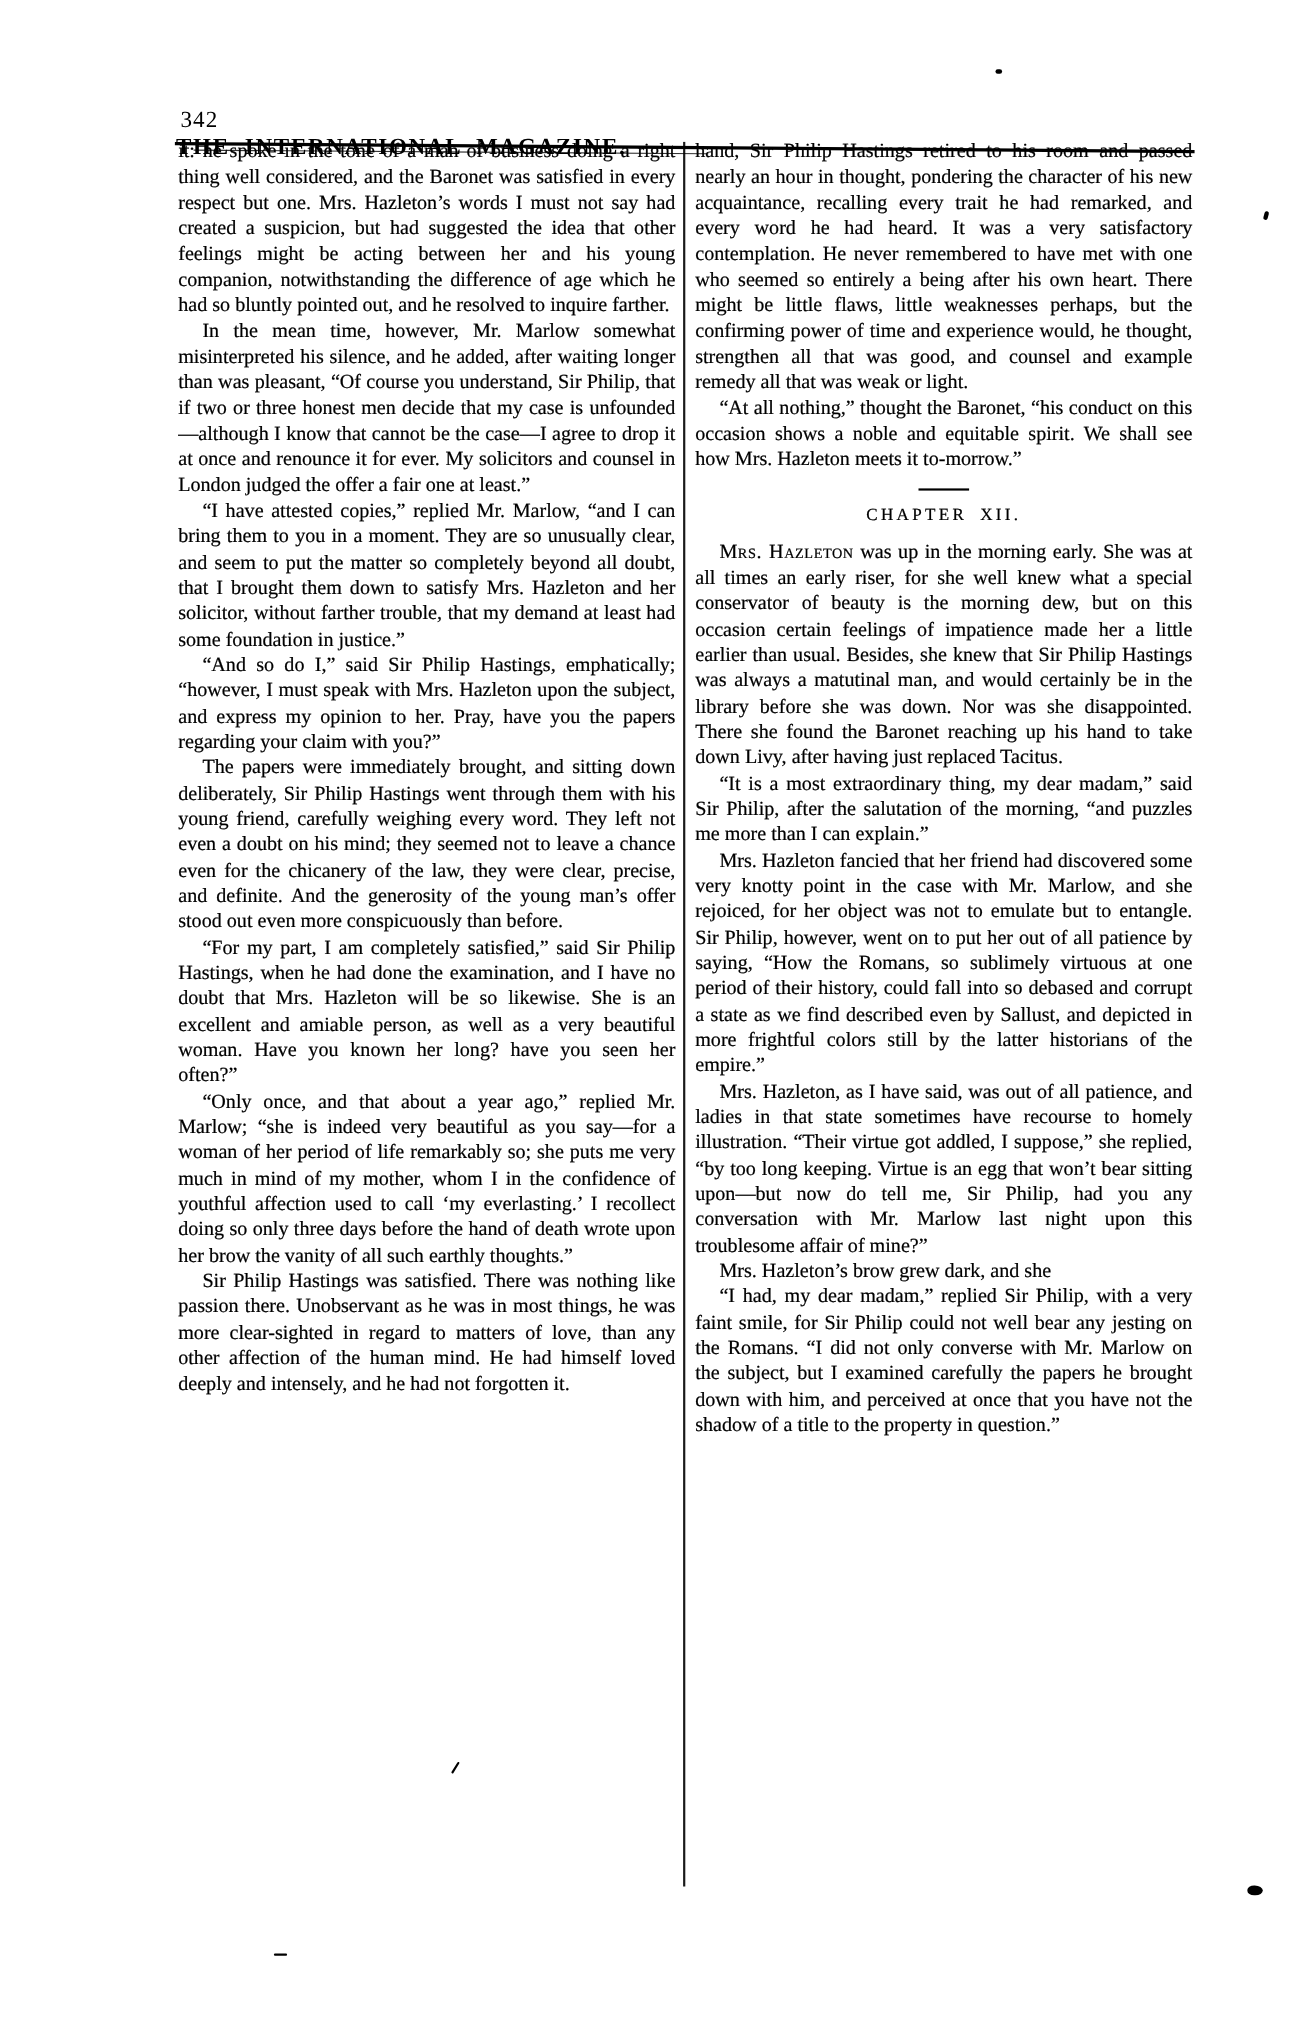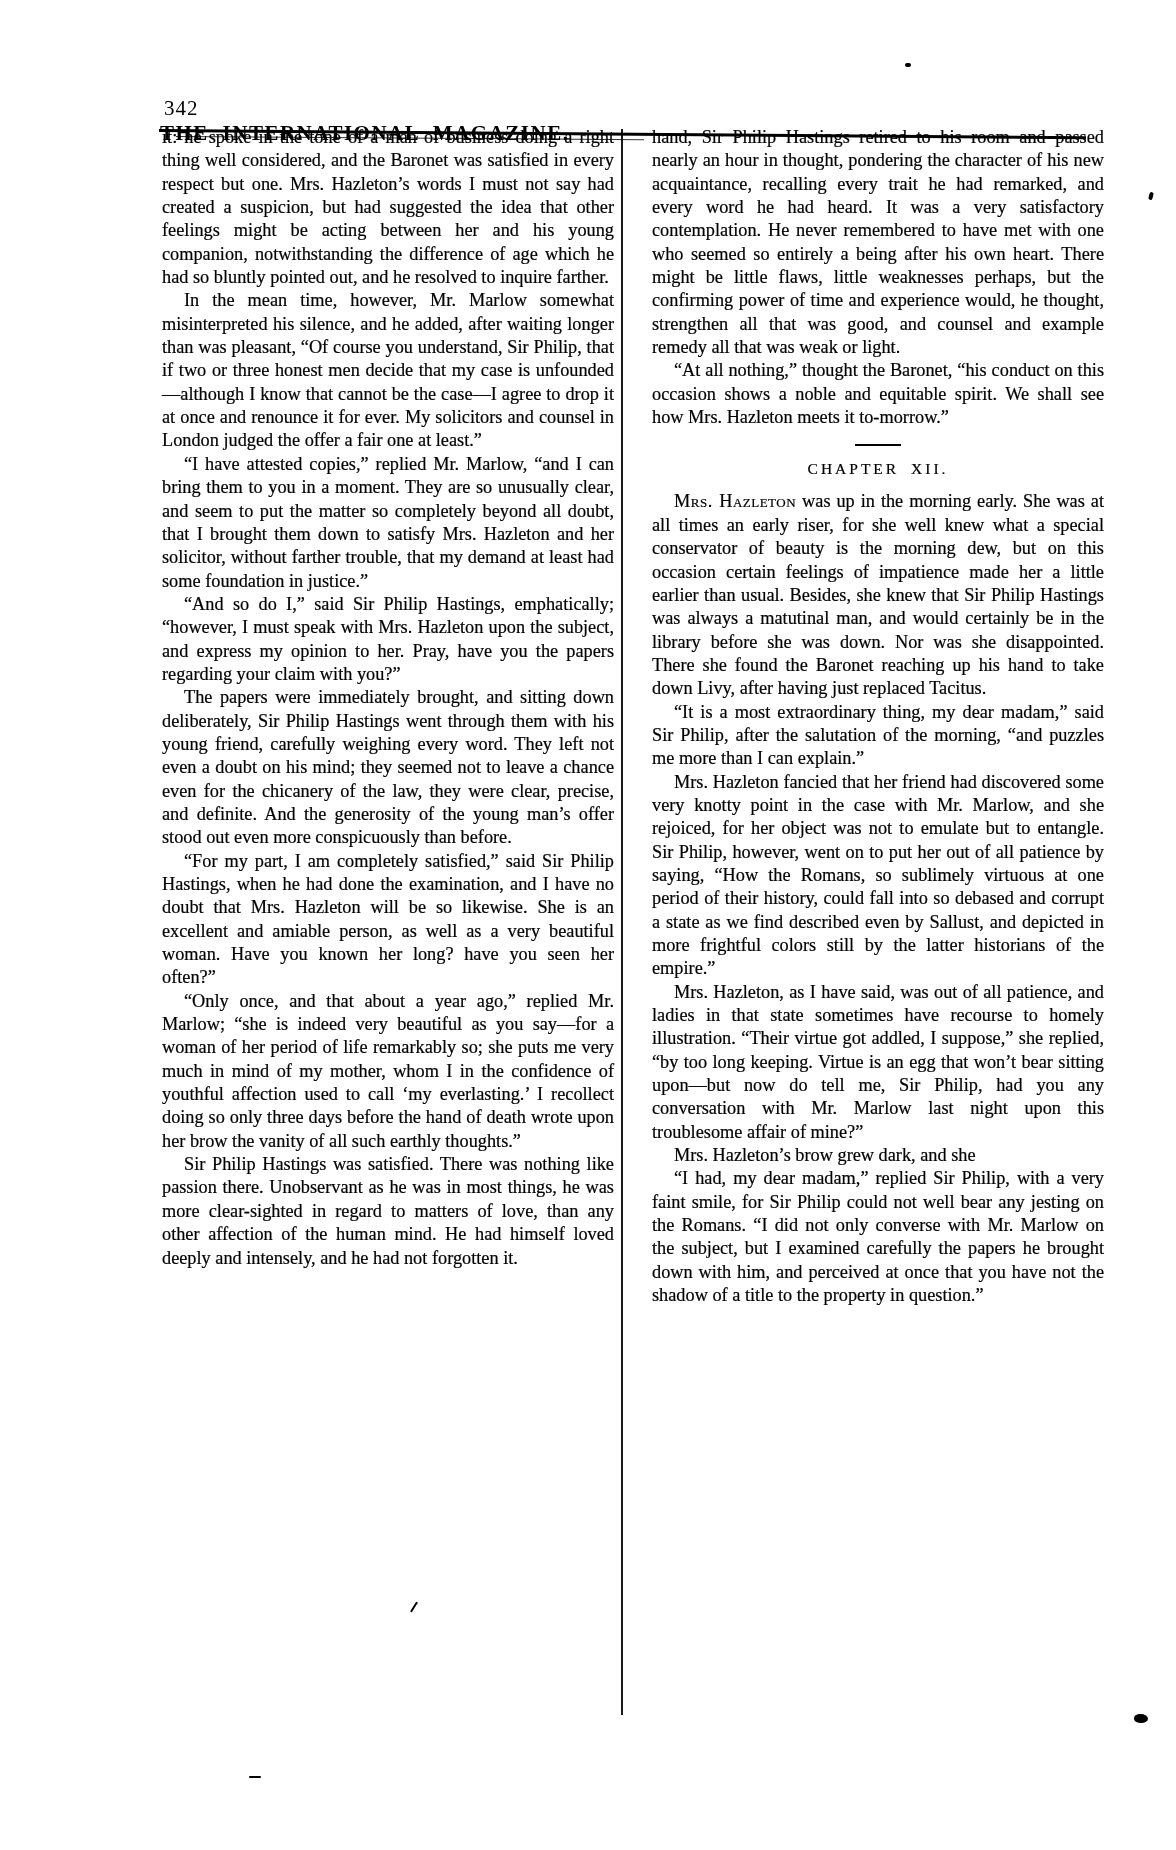--- a/index.html
+++ b/index.html
@@ -33,21 +33,21 @@
   .divider {
     position:absolute; left:621px; top:129px; width:2px; height:1586px;
     background:#000; opacity:.9;
   }
   .col {
     position:absolute; top:126px; width:452px;
     font-size:18.3px; line-height:23.35px;
     -webkit-text-stroke:0.2px currentColor;
   }
   .col.left  { left:162px; }
-  .col.right { left:652px; }
+  .col.right { left:632px; }
   .para { margin:0; text-align:justify; }
   .para.indent { text-indent:22px; }
   .lead { font-variant:small-caps; letter-spacing:0.5px; }
 
   
   .section-rule { width:46px; height:2px; background:#000; margin:15px auto 13px auto; }
   .chapter-heading {
     text-align:center; font-size:15.5px; line-height:20px;
     letter-spacing:3px; word-spacing:5px; margin:0 0 11px 0;
   }

